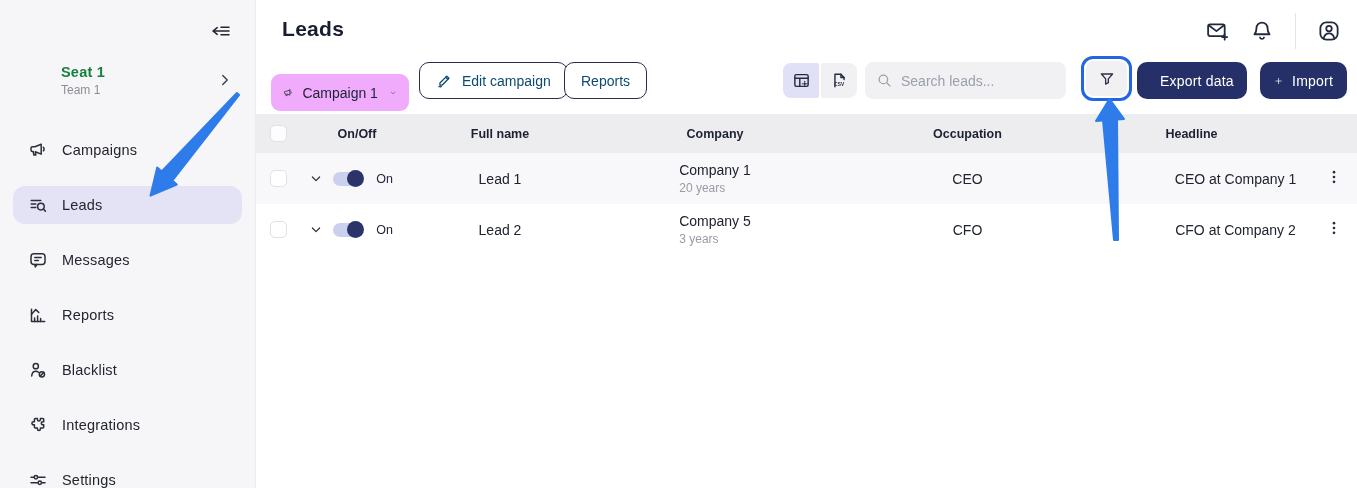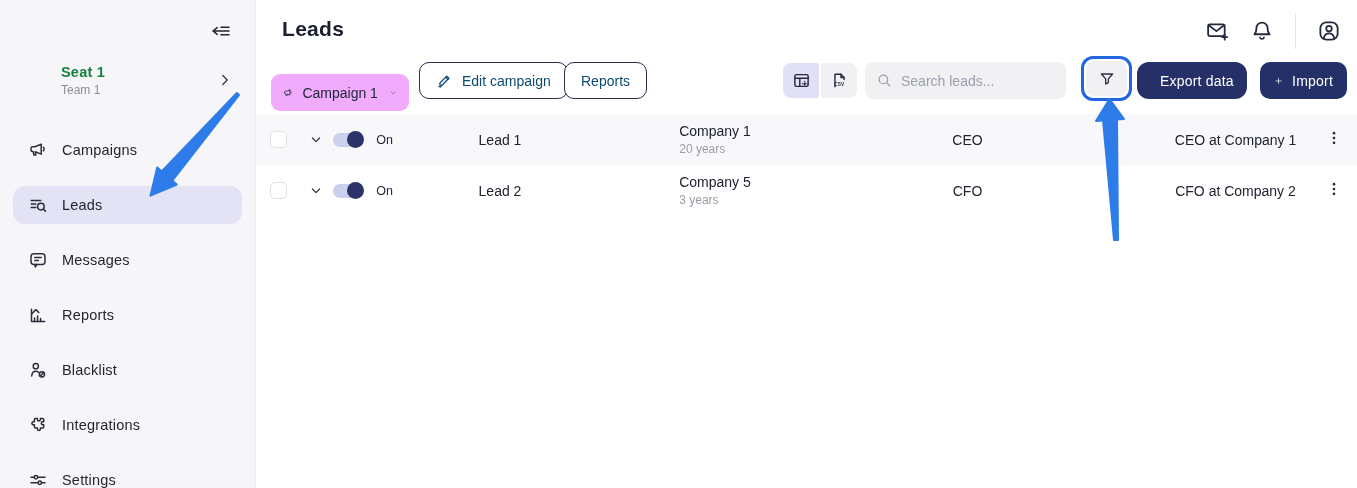--- a/index.html
+++ b/index.html
@@ -46,21 +46,21 @@
   .view-btn { width:36px; height:35px; display:flex; align-items:center; justify-content:center; background:#f1f1f4; color:#252b44; cursor:pointer; }
   .view-btn.first { border-radius:8px 2px 2px 8px; }
   .view-btn.last { border-radius:2px 8px 8px 2px; }
   .view-btn.active { background:#e0e0f6; }
   .search-box { position:absolute; left:865px; top:62px; width:201px; height:37px; background:#f1f1f4; border-radius:8px; display:flex; align-items:center; padding:0 11px; gap:8px; color:#9aa0ac; }
   .search-box input { border:none; outline:none; background:transparent; font-family:inherit; font-size:14px; color:#333845; width:150px; }
   .search-box input::placeholder { color:#9aa0ac; }
   .filter-ring { position:absolute; left:1081px; top:56px; border:3.5px solid #2366e1; border-radius:12px; padding:2px; background:#ffffff; }
   .filter-btn { width:41px; height:35px; background:#f1f1f4; border-radius:8px; display:flex; align-items:center; justify-content:center; color:#2c3145; cursor:pointer; }
   .navy-btn { background:#243067; color:#ffffff; border-radius:10px; font-weight:400; letter-spacing:.2px; }
-  .export-btn { left:1137px; width:110px; padding:16px 14px;border-radius:12px; }
+  .export-btn { left:1137px; width:110px; padding:16px 14px; }
   .import-btn { left:1260px; width:87px; padding:0 14px; }
 
   
   .table { position:absolute; left:256px; top:114px; width:1101px; }
   .tgrid { display:grid; grid-template-columns:44px 32px 68px 200px 230px 275px 205px 47px; align-items:center; }
   .thead { height:39px; background:#ededf0; font-size:12.5px; font-weight:700; color:#1c2130; }
   .trow { height:51px; font-size:14px; color:#20242f; }
   .trow.odd { background:#f8f8fa; }
   .tc { text-align:center; }
   .checkbox { width:17px; height:17px; border:1px solid #e0e0e6; border-radius:5px; background:#fdfdfe; margin:0 auto; cursor:pointer; }
@@ -247,20 +247,32 @@
 </div>
 
 <div class="btn navy-btn import-btn">
   <svg class="ic" width="16" height="16" viewBox="0 0 20 20">
     <path d="M10 4.2v11.6M4.2 10h11.6"></path>
   </svg>
   <span>Import</span>
 </div>
 
 <div class="table">
+  <div class="tgrid thead">
+    <div class="tc">
+        <div class="checkbox"></div>
+      </div>
+    <div></div>
+    <div class="tc head-onoff">On/Off</div>
+    <div class="tc">Full name</div>
+    <div class="tc">Company</div>
+    <div class="tc">Occupation</div>
+    <div class="tc head-headline">Headline</div>
+    <div></div>
+  </div>
 
   <div class="tgrid trow odd">
     <div class="tc">
         <div class="checkbox" style="background:#ffffff"></div>
       </div>
     <div class="tc">
       <svg class="ic row-chevron" viewBox="0 0 20 20">
           <path d="M5.5 7.5l4.5 4.5 4.5-4.5"></path>
         </svg>
     </div>

